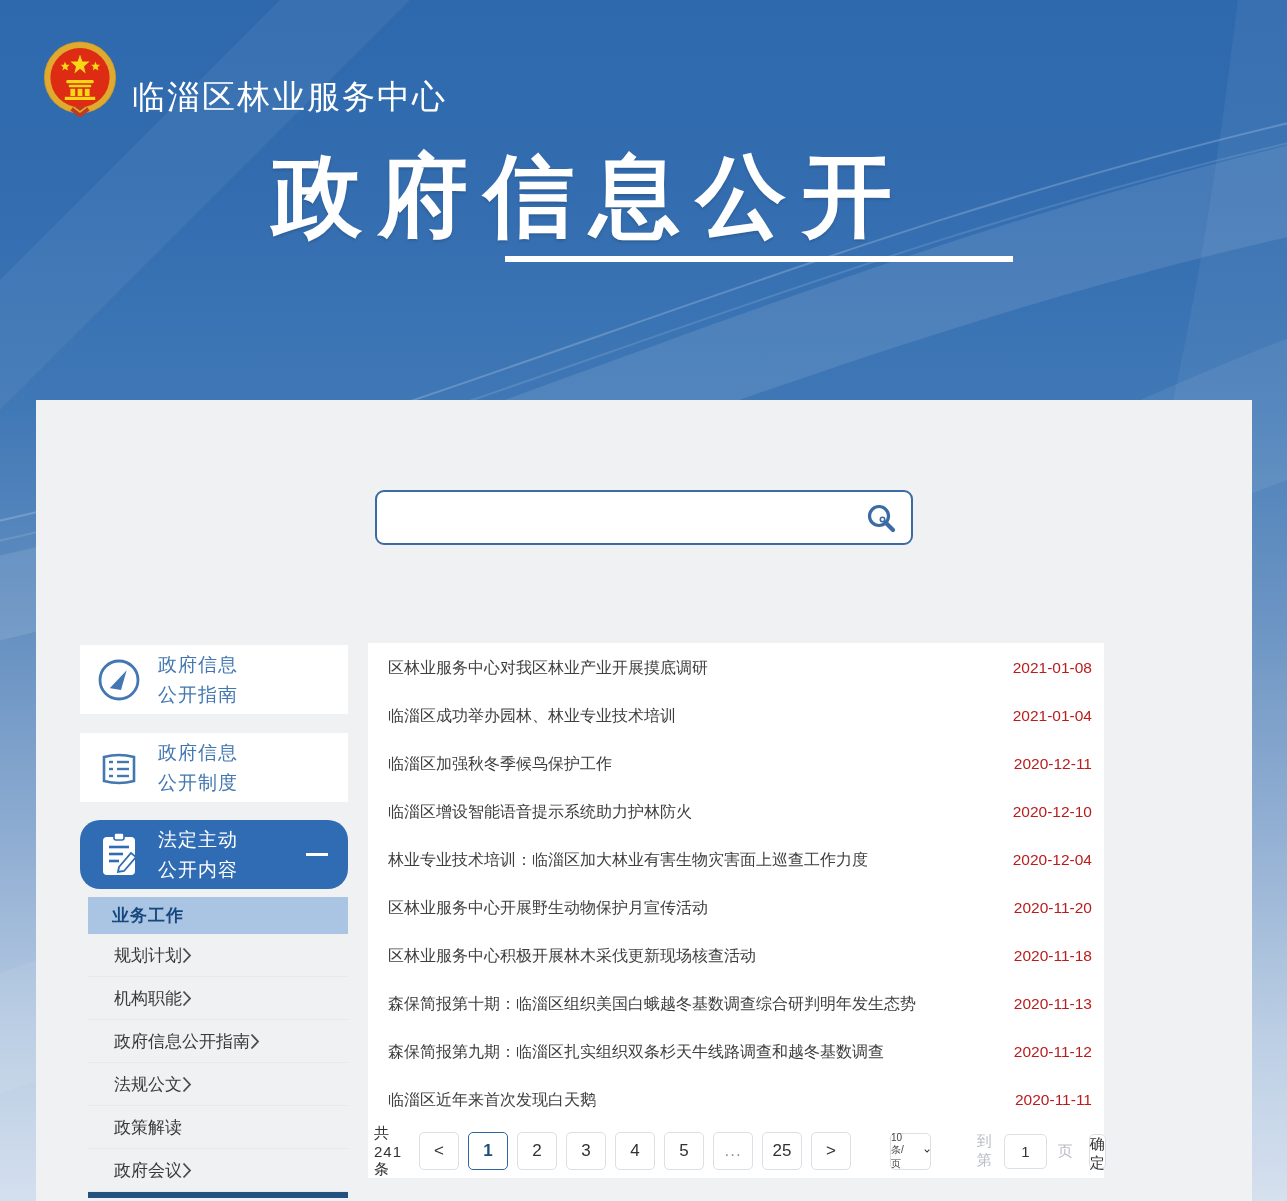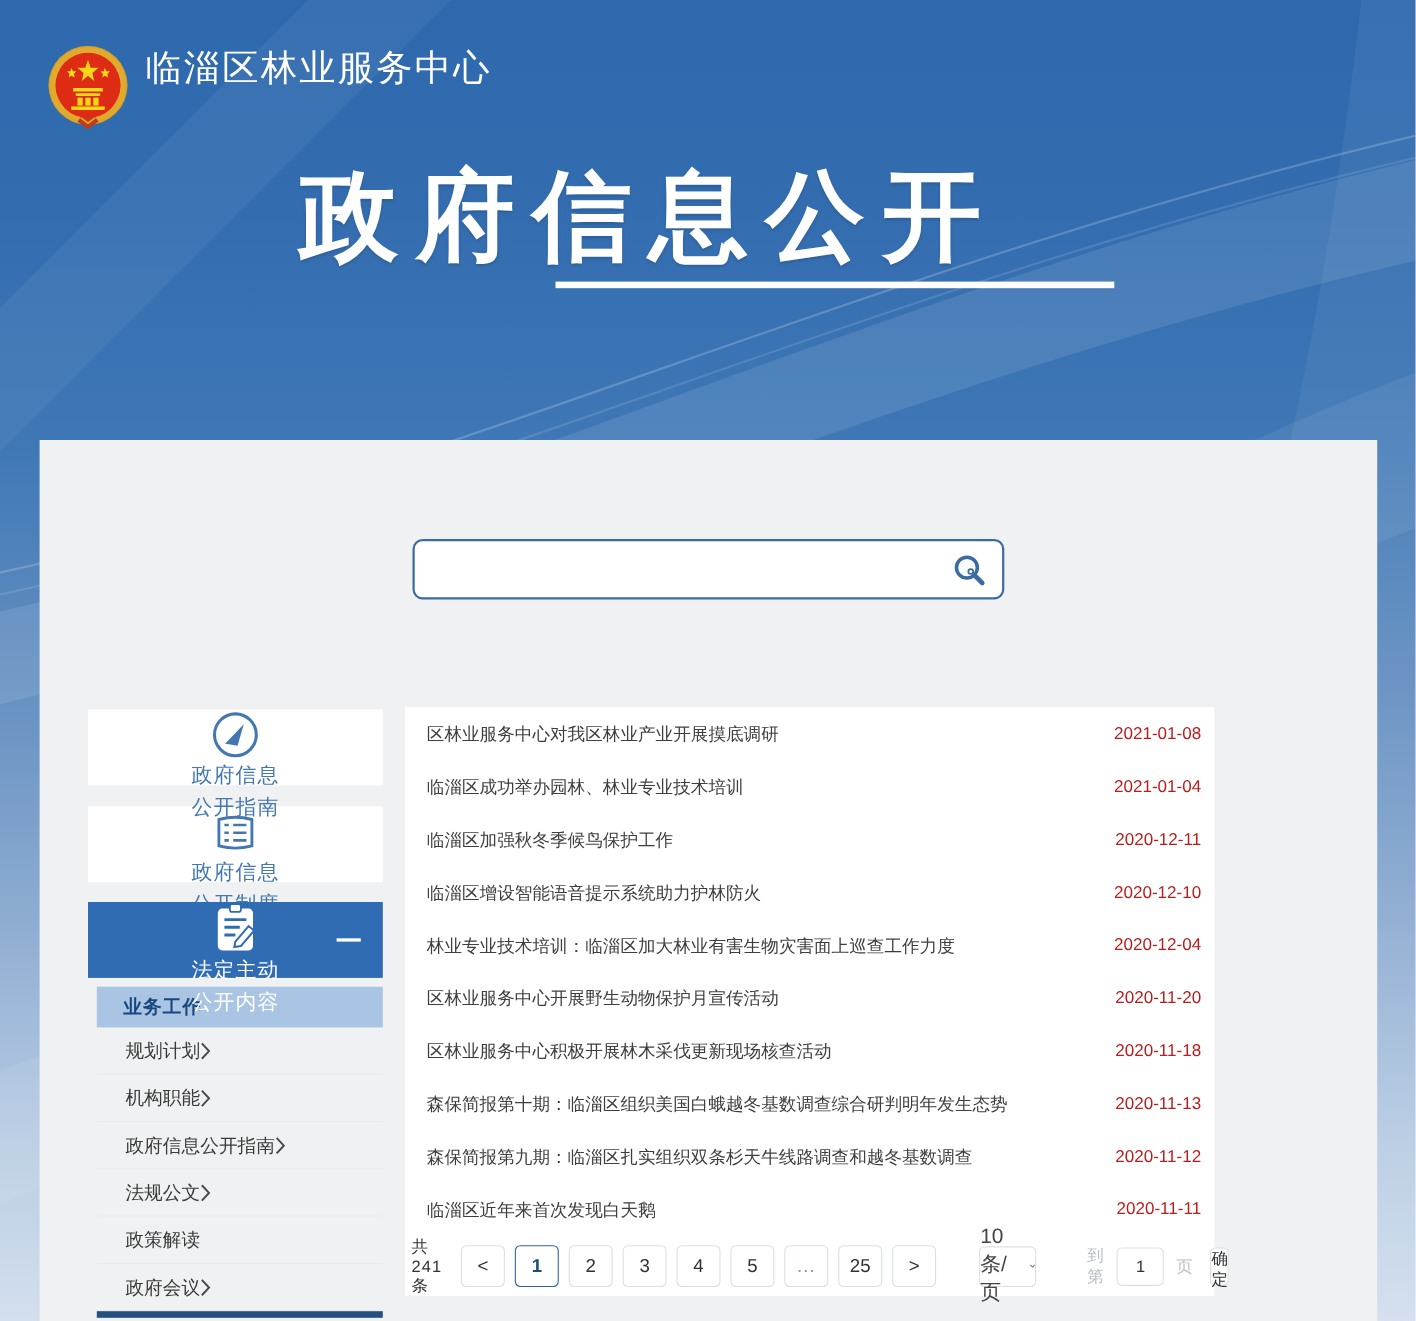--- a/index.html
+++ b/index.html
@@ -5,43 +5,43 @@
   * { margin:0; padding:0; box-sizing:border-box; }
   html,body { width:1287px; height:1201px; overflow:hidden;
     font-family:"Liberation Sans", sans-serif; }
   .page { position:relative; width:1287px; height:1201px;
     background:linear-gradient(180deg,#2e69ad 0%,#336db0 16%,#4078b6 34%,#6590c1 52%,#8fadd2 70%,#b8cce3 86%,#d4dfee 100%);
   }
   .bg-art { position:absolute; left:0; top:0; width:1287px; height:1201px; pointer-events:none; }
 
   
   .banner { position:absolute; left:0; top:0; width:1287px; height:400px; }
-  .brand { position:absolute; left:40px; top:40px; display:flex; align-items:flex-start; }
+  .brand { position:absolute; left:40px; top:40px; display:flex; align-items:flex-end; }
   .brand-name { margin-left:12px; color:#ffffff; font-size:33px; letter-spacing:2px; font-weight:500; }
   .banner-title { position:absolute; left:272px; top:136px; color:#ffffff;
     font-size:90px; font-weight:800; letter-spacing:16px; white-space:nowrap;
     text-shadow:0 2px 3px rgba(0,0,0,0.15); }
   .banner-underline { position:absolute; left:505px; top:256px; width:508px; height:6px; background:#ffffff; }
 
   
   .panel { position:absolute; left:36px; top:400px; width:1216px; height:801px; background:#f0f1f2; }
 
   .search-box { position:absolute; left:50%; transform:translateX(-50%); top:90px;
     width:538px; height:55px; background:#ffffff; border:2px solid #3a6ba3; border-radius:9px; }
   .search-box input { position:absolute; left:14px; top:2px; width:470px; height:47px;
     border:none; outline:none; font-size:18px; background:transparent; color:#333; }
   .search-icon { position:absolute; right:14px; top:11px; cursor:pointer; }
 
   
   .sidebar { position:absolute; left:44px; top:245px; width:268px; }
-  .side-card { width:268px; height:69px; background:#ffffff; display:flex; align-items:center; cursor:pointer;flex-direction:column; }
+  .side-card { width:268px; height:69px; background:#ffffff; display:flex; align-items:center; cursor:pointer; }
   .side-card + .side-card { margin-top:19px; }
   .side-card .icon-wrap { width:78px; display:flex; justify-content:center; }
   .side-card .labels { font-size:19px; color:#4377b1; line-height:1.55; letter-spacing:1px; }
-  .side-card.blue { margin-top:18px; background:#2f6cb3; position:relative; }
+  .side-card.blue { margin-top:18px; background:#2f6cb3; position:relative;border-radius:20px; }
   .side-card.blue .labels { color:#ffffff; font-weight:500; }
   .collapse-minus { position:absolute; right:20px; top:33px; width:22px; height:3px; background:#ffffff; }
 
   .active-sub { margin:8px 0 0 8px; height:37px; background:#a9c5e3; color:#17477e;
     font-size:17px; font-weight:bold; line-height:37px; padding-left:24px; letter-spacing:1px; cursor:pointer; }
   .sub-list { margin-left:8px; }
   .sub-item { height:43px; display:flex; align-items:center; justify-content:flex-start;
     padding:0 16px 0 26px; font-size:17px; color:#3a3a3a; cursor:pointer; border-bottom:1px solid rgba(0,0,0,0.03); }
   .sub-item .chev { display:flex; }
   .side-strip { margin-left:8px; height:6px; background:#24507f; }
@@ -58,21 +58,21 @@
   
   .pagination { height:54px; display:flex; align-items:center; padding-left:4px; }
   .pg-total { font-size:15px; color:#333; margin:0 17px 0 2px; letter-spacing:1px; }
   .pg-btn { min-width:40px; height:38px; margin-right:9px; background:#fff;
     border:1px solid #dcdfe6; border-radius:5px; display:flex; align-items:center; justify-content:center;
     font-size:17px; color:#303133; cursor:pointer; }
   .pg-btn.active { border-color:#2d66a0; color:#1d4e79; font-weight:bold; }
   .pg-btn.dots { color:#909399; letter-spacing:1px; }
   .page-size { margin-left:30px; width:88px; height:37px; background:#fff; border:1px solid #dcdfe6;
     border-radius:5px; display:flex; align-items:center; justify-content:center; gap:14px;
-    font-size:19px; color:#444; cursor:pointer; }
+    font-size:10px; color:#444; cursor:pointer; }
   .goto-label { margin-left:46px; font-size:15px; color:#b9bdc5; letter-spacing:1px; }
   .goto-input { width:43px; height:35px; margin:0 11px; border:1px solid #dcdfe6; border-radius:5px;
     text-align:center; font-size:15px; color:#333; outline:none; background:#fff; }
   .confirm-btn { margin-left:15px; width:52px; height:35px; background:#fff; border:1px solid #dcdfe6;
     border-radius:5px; font-size:15px; color:#333; cursor:pointer;
     font-family:"Liberation Sans", sans-serif; }
 </style>
 </head>
 <body>
 

